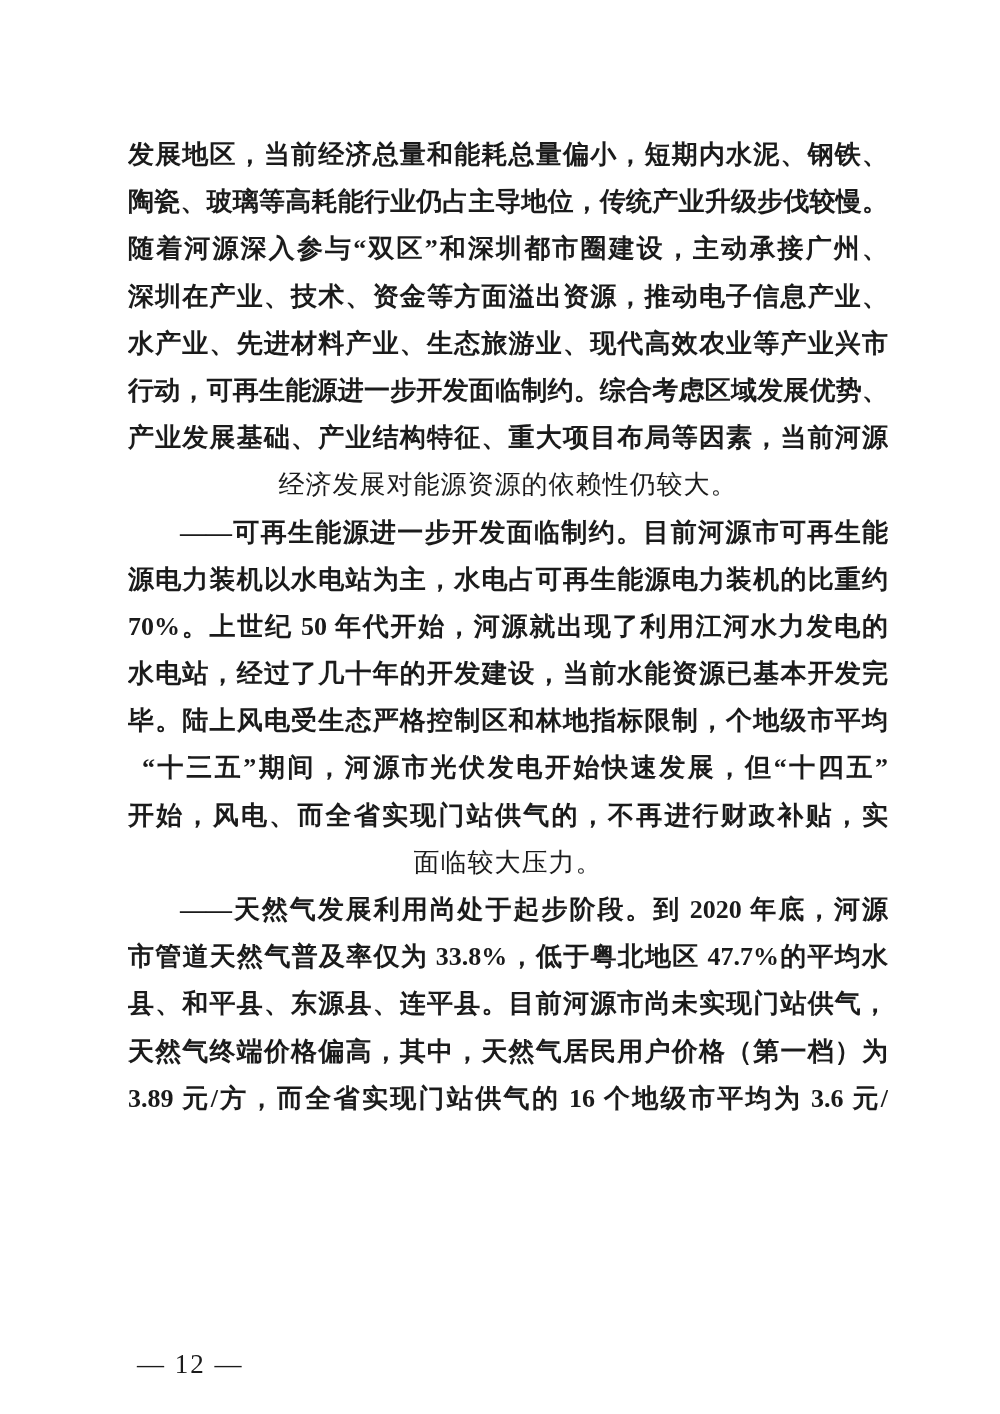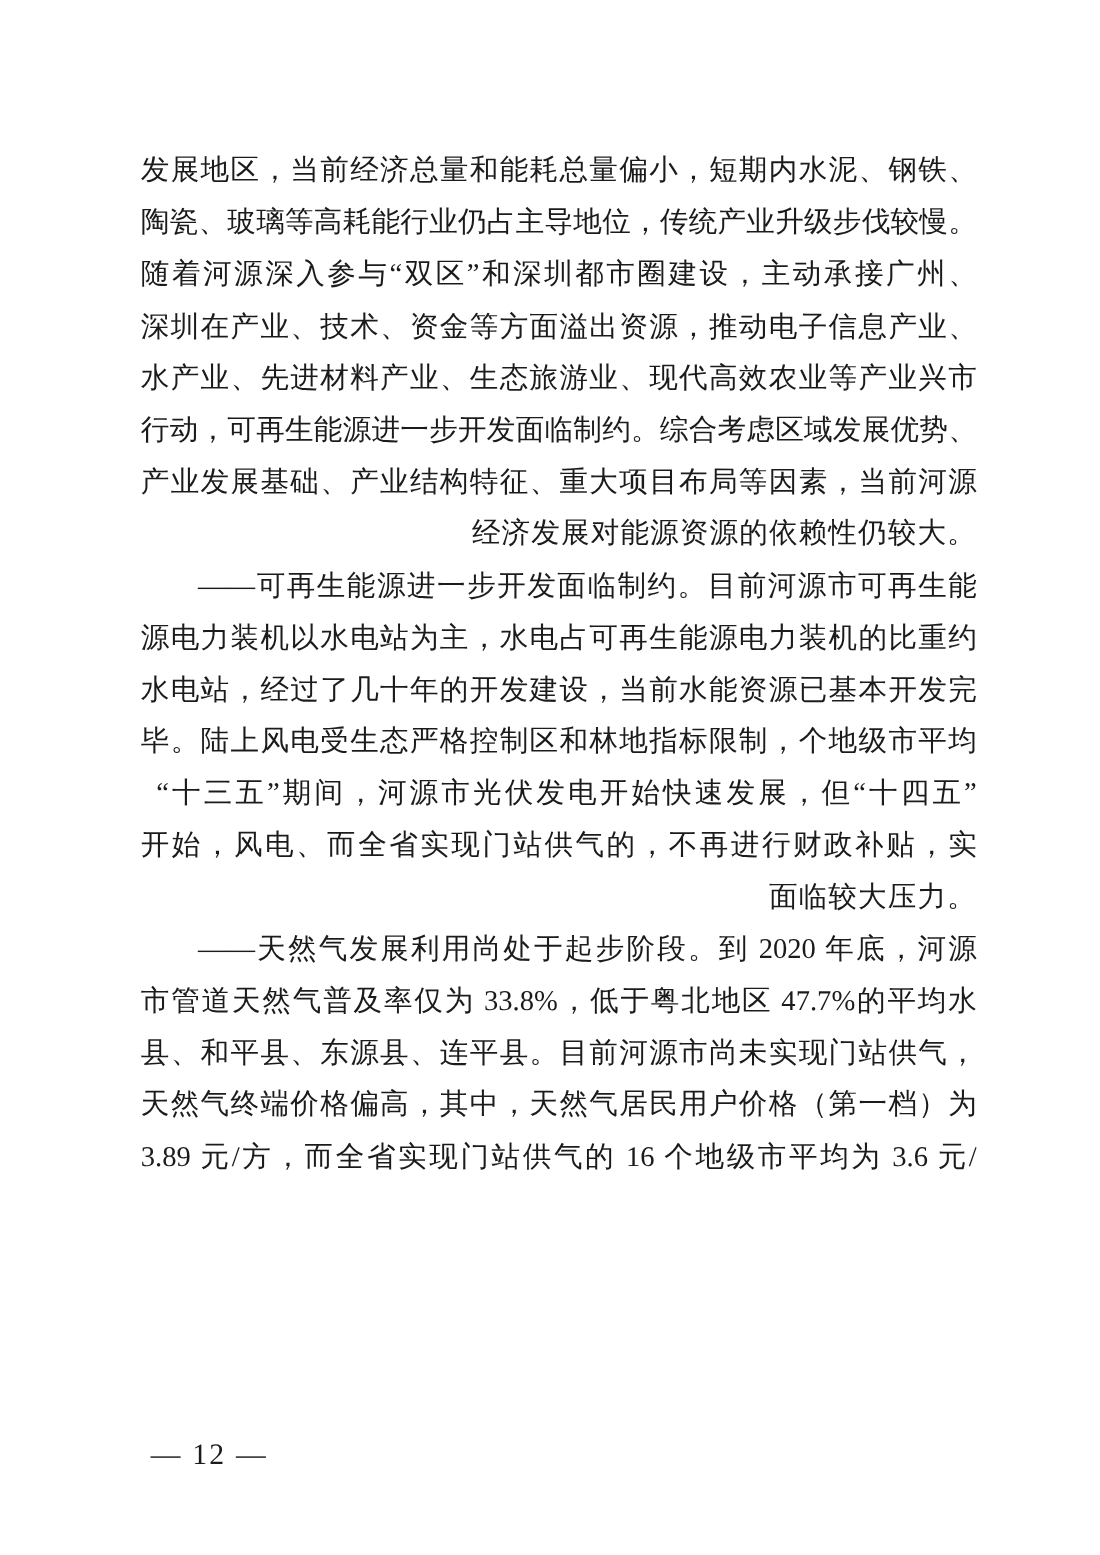--- a/index.html
+++ b/index.html
@@ -27,34 +27,35 @@
     line-height: 47.2px;
     font-size: 26px;
     overflow: hidden;
     white-space: normal;
   }
   
   .j {
     text-align: justify;
     text-align-last: justify;
     text-justify: inter-character;
+    font-weight: bold;
   }
   
   .end {
-    text-align: right;
+    text-align: center;
     letter-spacing: 1px;
   }
   
   .indent { text-indent: 52px; }
   
   .hang { text-indent: 14px; }
   .page-number {
     position: absolute;
     left: 137px;
-    top: 1307px;
+    top: 1349px;
     font-size: 27px;
     letter-spacing: 2px;
     color: #1b1b1b;
     white-space: pre;
   }
 </style>
 </head>
 <body>
 
 <div class="page">
@@ -62,20 +63,21 @@
     <div class="line j">发展地区，当前经济总量和能耗总量偏小，短期内水泥、钢铁、</div>
     <div class="line j">陶瓷、玻璃等高耗能行业仍占主导地位，传统产业升级步伐较慢。</div>
     <div class="line j">随着河源深入参与“双区”和深圳都市圈建设，主动承接广州、</div>
     <div class="line j">深圳在产业、技术、资金等方面溢出资源，推动电子信息产业、</div>
     <div class="line j">水产业、先进材料产业、生态旅游业、现代高效农业等产业兴市</div>
     <div class="line j">行动，可再生能源进一步开发面临制约。综合考虑区域发展优势、</div>
     <div class="line j">产业发展基础、产业结构特征、重大项目布局等因素，当前河源</div>
     <div class="line end">经济发展对能源资源的依赖性仍较大。</div>
     <div class="line j indent">——可再生能源进一步开发面临制约。目前河源市可再生能</div>
     <div class="line j">源电力装机以水电站为主，水电占可再生能源电力装机的比重约</div>
+    <div class="line j">70%。上世纪 50 年代开始，河源就出现了利用江河水力发电的</div>
     <div class="line j">水电站，经过了几十年的开发建设，当前水能资源已基本开发完</div>
     <div class="line j">毕。陆上风电受生态严格控制区和林地指标限制，个地级市平均为。</div>
     <div class="line j hang">“十三五”期间，河源市光伏发电开始快速发展，但“十四五”</div>
     <div class="line j">开始，风电、而全省实现门站供气的，不再进行财政补贴，实</div>
     <div class="line end">面临较大压力。</div>
     <div class="line j indent">——天然气发展利用尚处于起步阶段。到 2020 年底，河源</div>
     <div class="line j">市管道天然气普及率仅为 33.8%，低于粤北地区 47.7%的平均水</div>
     <div class="line j">县、和平县、东源县、连平县。目前河源市尚未实现门站供气，</div>
     <div class="line j">天然气终端价格偏高，其中，天然气居民用户价格（第一档）为</div>
     <div class="line j">3.89 元/方，而全省实现门站供气的 16 个地级市平均为 3.6 元/</div>

